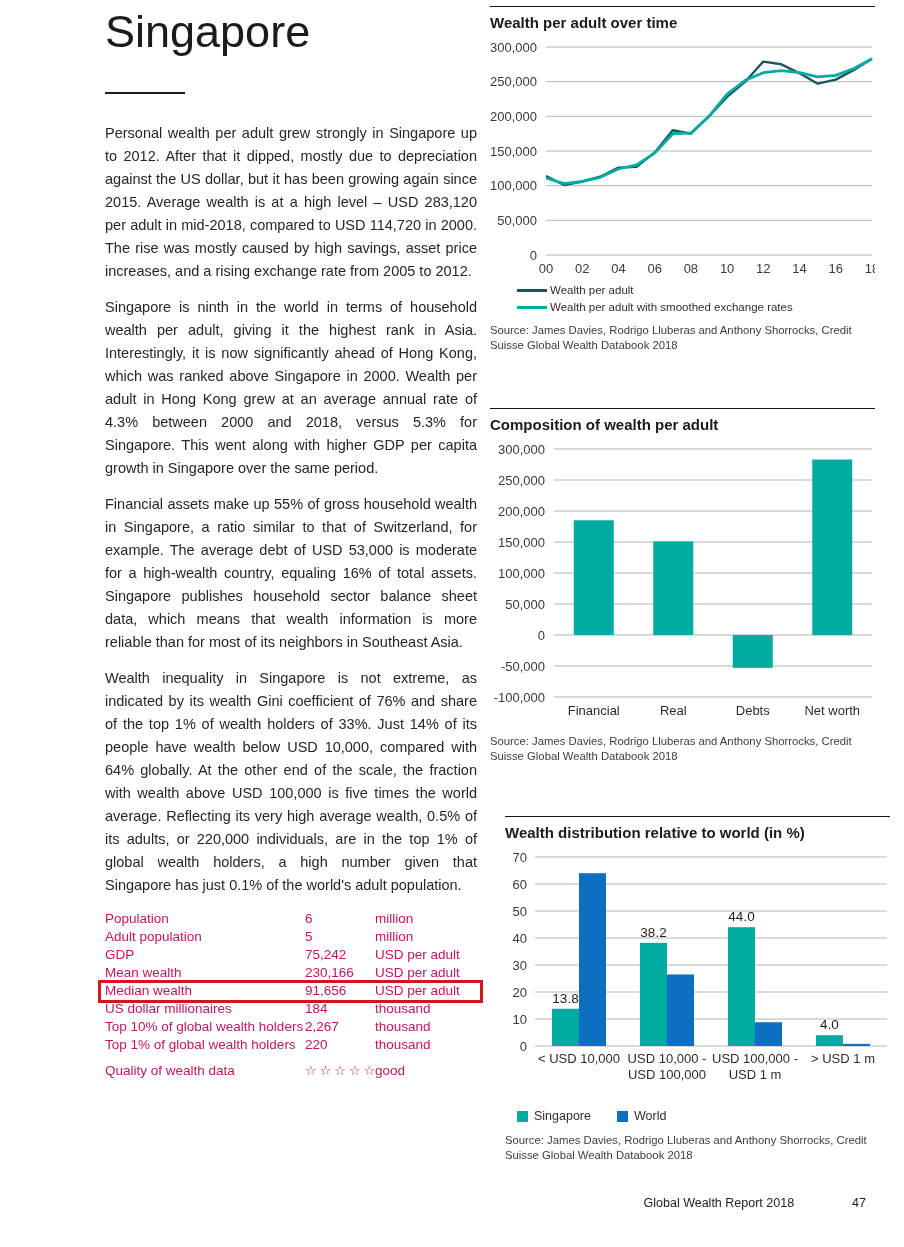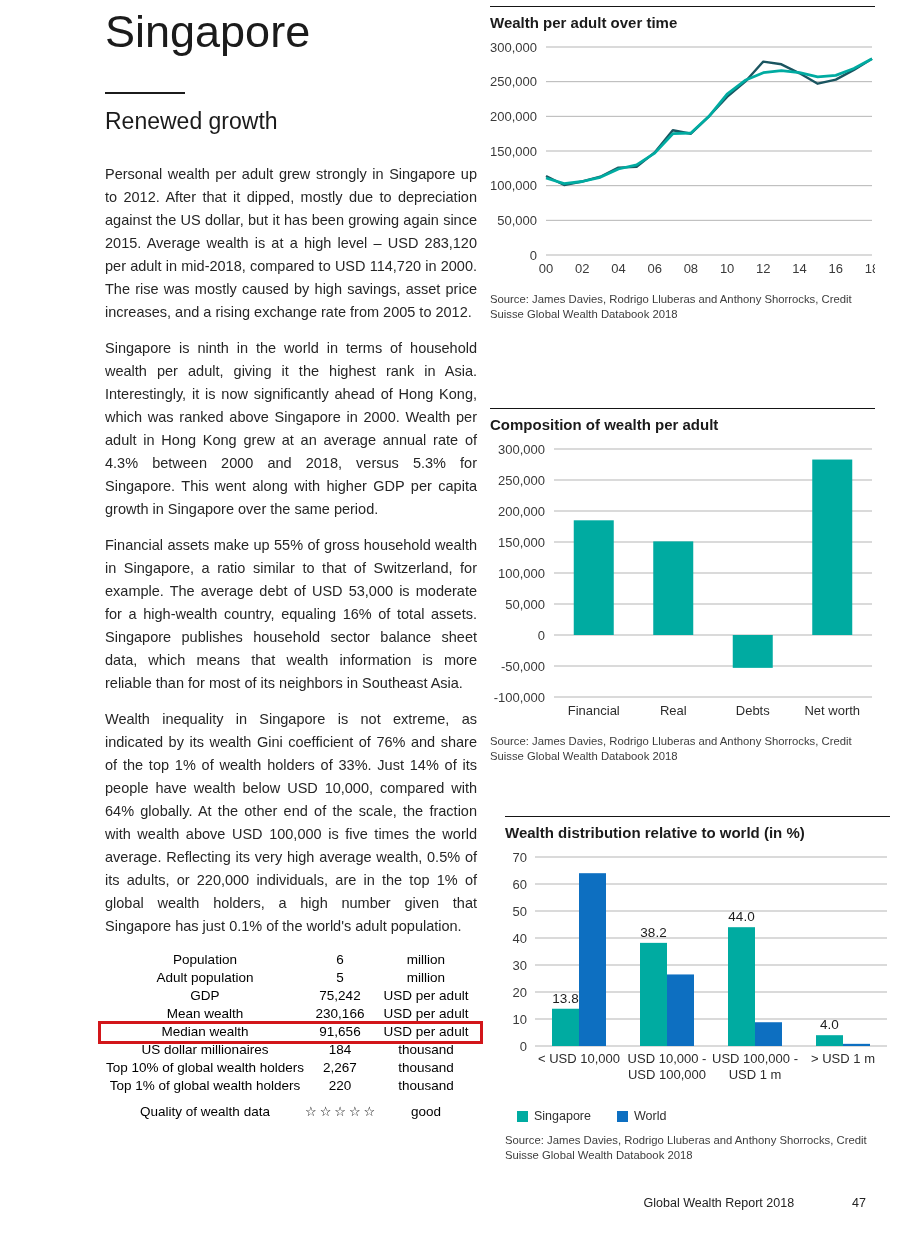--- a/index.html
+++ b/index.html
@@ -7,21 +7,21 @@
         font-family:"Liberation Sans",sans-serif;color:#1e1e1e;}
   
   .left-col{position:absolute;left:105px;top:6px;width:372px;}
   .country-title{font-size:45px;font-weight:400;line-height:52px;margin:0;color:#1b1b1b;}
   .title-rule{width:80px;border-bottom:2px solid #1b1b1b;margin-top:34px;}
   .section-subtitle{font-size:23px;font-weight:400;margin:14px 0 0;color:#1b1b1b;}
   .body-copy{margin-top:28px;}
   .body-copy p{margin:0 0 13px;font-size:14.5px;line-height:23px;text-align:justify;color:#262626;}
   .summary-heading{font-size:15.5px;font-weight:700;margin:84px 0 9px;color:#1b1b1b;}
   .srow{display:grid;grid-template-columns:200px 70px auto;font-size:13.5px;line-height:18px;
-        position:relative;color:#000000;text-align:center;}
+        position:relative;color:#be185d;}
   .srow.gap{margin-top:8px;}
   .stars{letter-spacing:3px;font-size:13px;}
   .hl-box{position:absolute;left:-7px;right:-6px;top:-2.5px;bottom:-2.5px;
           border:3px solid #d2161a;pointer-events:none;}
   
   .chart-block{position:absolute;left:490px;width:385px;}
   .rule{border-top:1.8px solid #151515;}
   .chart-title{font-size:15px;font-weight:700;margin:7px 0 8px;color:#1b1b1b;}
   svg{display:block;font-family:inherit;}
   .tick{font-size:13px;fill:#3a3a3a;}
@@ -42,21 +42,20 @@
           font-size:12.5px;color:#232323;}
 </style>
 </head>
 <body>
 
 <div class="page">
 
   <div class="left-col">
     <h1 class="country-title">Singapore</h1>
     <div class="title-rule"></div>
-    <h2 class="section-subtitle">Renewed growth</h2>
     <div class="body-copy">
       <p>Personal wealth per adult grew strongly in Singapore up to 2012. After that it dipped, mostly due to depreciation against the US dollar, but it has been growing again since 2015. Average wealth is at a high level – USD 283,120 per adult in mid-2018, compared to USD 114,720 in 2000. The rise was mostly caused by high savings, asset price increases, and a rising exchange rate from 2005 to 2012.</p>
       <p>Singapore is ninth in the world in terms of household wealth per adult, giving it the highest rank in Asia. Interestingly, it is now significantly ahead of Hong Kong, which was ranked above Singapore in 2000. Wealth per adult in Hong Kong grew at an average annual rate of 4.3% between 2000 and 2018, versus 5.3% for Singapore. This went along with higher GDP per capita growth in Singapore over the same period.</p>
       <p>Financial assets make up 55% of gross household wealth in Singapore, a ratio similar to that of Switzerland, for example. The average debt of USD 53,000 is moderate for a high-wealth country, equaling 16% of total assets. Singapore publishes household sector balance sheet data, which means that wealth information is more reliable than for most of its neighbors in Southeast Asia.</p>
       <p>Wealth inequality in Singapore is not extreme, as indicated by its wealth Gini coefficient of 76% and share of the top 1% of wealth holders of 33%. Just 14% of its people have wealth below USD 10,000, compared with 64% globally. At the other end of the scale, the fraction with wealth above USD 100,000 is five times the world average. Reflecting its very high average wealth, 0.5% of its adults, or 220,000 individuals, are in the top 1% of global wealth holders, a high number given that Singapore has just 0.1% of the world's adult population.</p>
     </div>
     <div id="summary-rows">
         <div class="srow">
           <span>Population</span>
           <span>6</span>
@@ -132,20 +131,30 @@
           <text x="200.88888888888889" y="234" text-anchor="middle" class="tick">08</text>
           <text x="237.11111111111111" y="234" text-anchor="middle" class="tick">10</text>
           <text x="273.33333333333337" y="234" text-anchor="middle" class="tick">12</text>
           <text x="309.55555555555554" y="234" text-anchor="middle" class="tick">14</text>
           <text x="345.77777777777777" y="234" text-anchor="middle" class="tick">16</text>
           <text x="382" y="234" text-anchor="middle" class="tick">18</text>
           <polyline points="56.0,137.0 74.1,146.0 92.2,142.5 110.3,137.7 128.4,128.6 146.6,127.9 164.7,113.4 182.8,91.2 200.9,94.7 219.0,77.3 237.1,57.9 255.2,42.7 273.3,22.6 291.4,25.3 309.6,34.3 327.7,44.7 345.8,40.6 363.9,30.9 382.0,19.8" fill="none" stroke="#1a5560" stroke-width="2.4" stroke-linejoin="round"></polyline>
           <polyline points="56.0,139.0 74.1,144.6 92.2,142.5 110.3,138.3 128.4,130.0 146.6,125.9 164.7,114.1 182.8,94.7 200.9,94.0 219.0,77.3 237.1,55.1 255.2,41.3 273.3,33.7 291.4,31.6 309.6,33.7 327.7,37.8 345.8,36.4 363.9,29.5 382.0,19.8" fill="none" stroke="#00aba1" stroke-width="2.8" stroke-linejoin="round"></polyline>
         </svg>
       </div>
+    <div class="legend1">
+      <div class="legend1-item">
+        <span class="lswatch" id="lsw0" style="background: rgb(26, 85, 96);"></span>
+        <span>Wealth per adult</span>
+      </div>
+      <div class="legend1-item">
+        <span class="lswatch" id="lsw1" style="background: rgb(0, 171, 161);"></span>
+        <span>Wealth per adult with smoothed exchange rates</span>
+      </div>
+    </div>
     <div class="source">Source: James Davies, Rodrigo Lluberas and Anthony Shorrocks, Credit Suisse Global Wealth Databook 2018</div>
   </div>
 
   <div class="chart-block" style="top:408px;">
     <div class="rule"></div>
     <div class="chart-title">Composition of wealth per adult</div>
     <div id="chart-bar">
         <svg width="385" height="283">
           <line x1="64" x2="382" y1="256" y2="256" stroke="#b5b5b5" stroke-width="1"></line>
           <text x="55" y="260.5" text-anchor="end" class="tick">-100,000</text>

